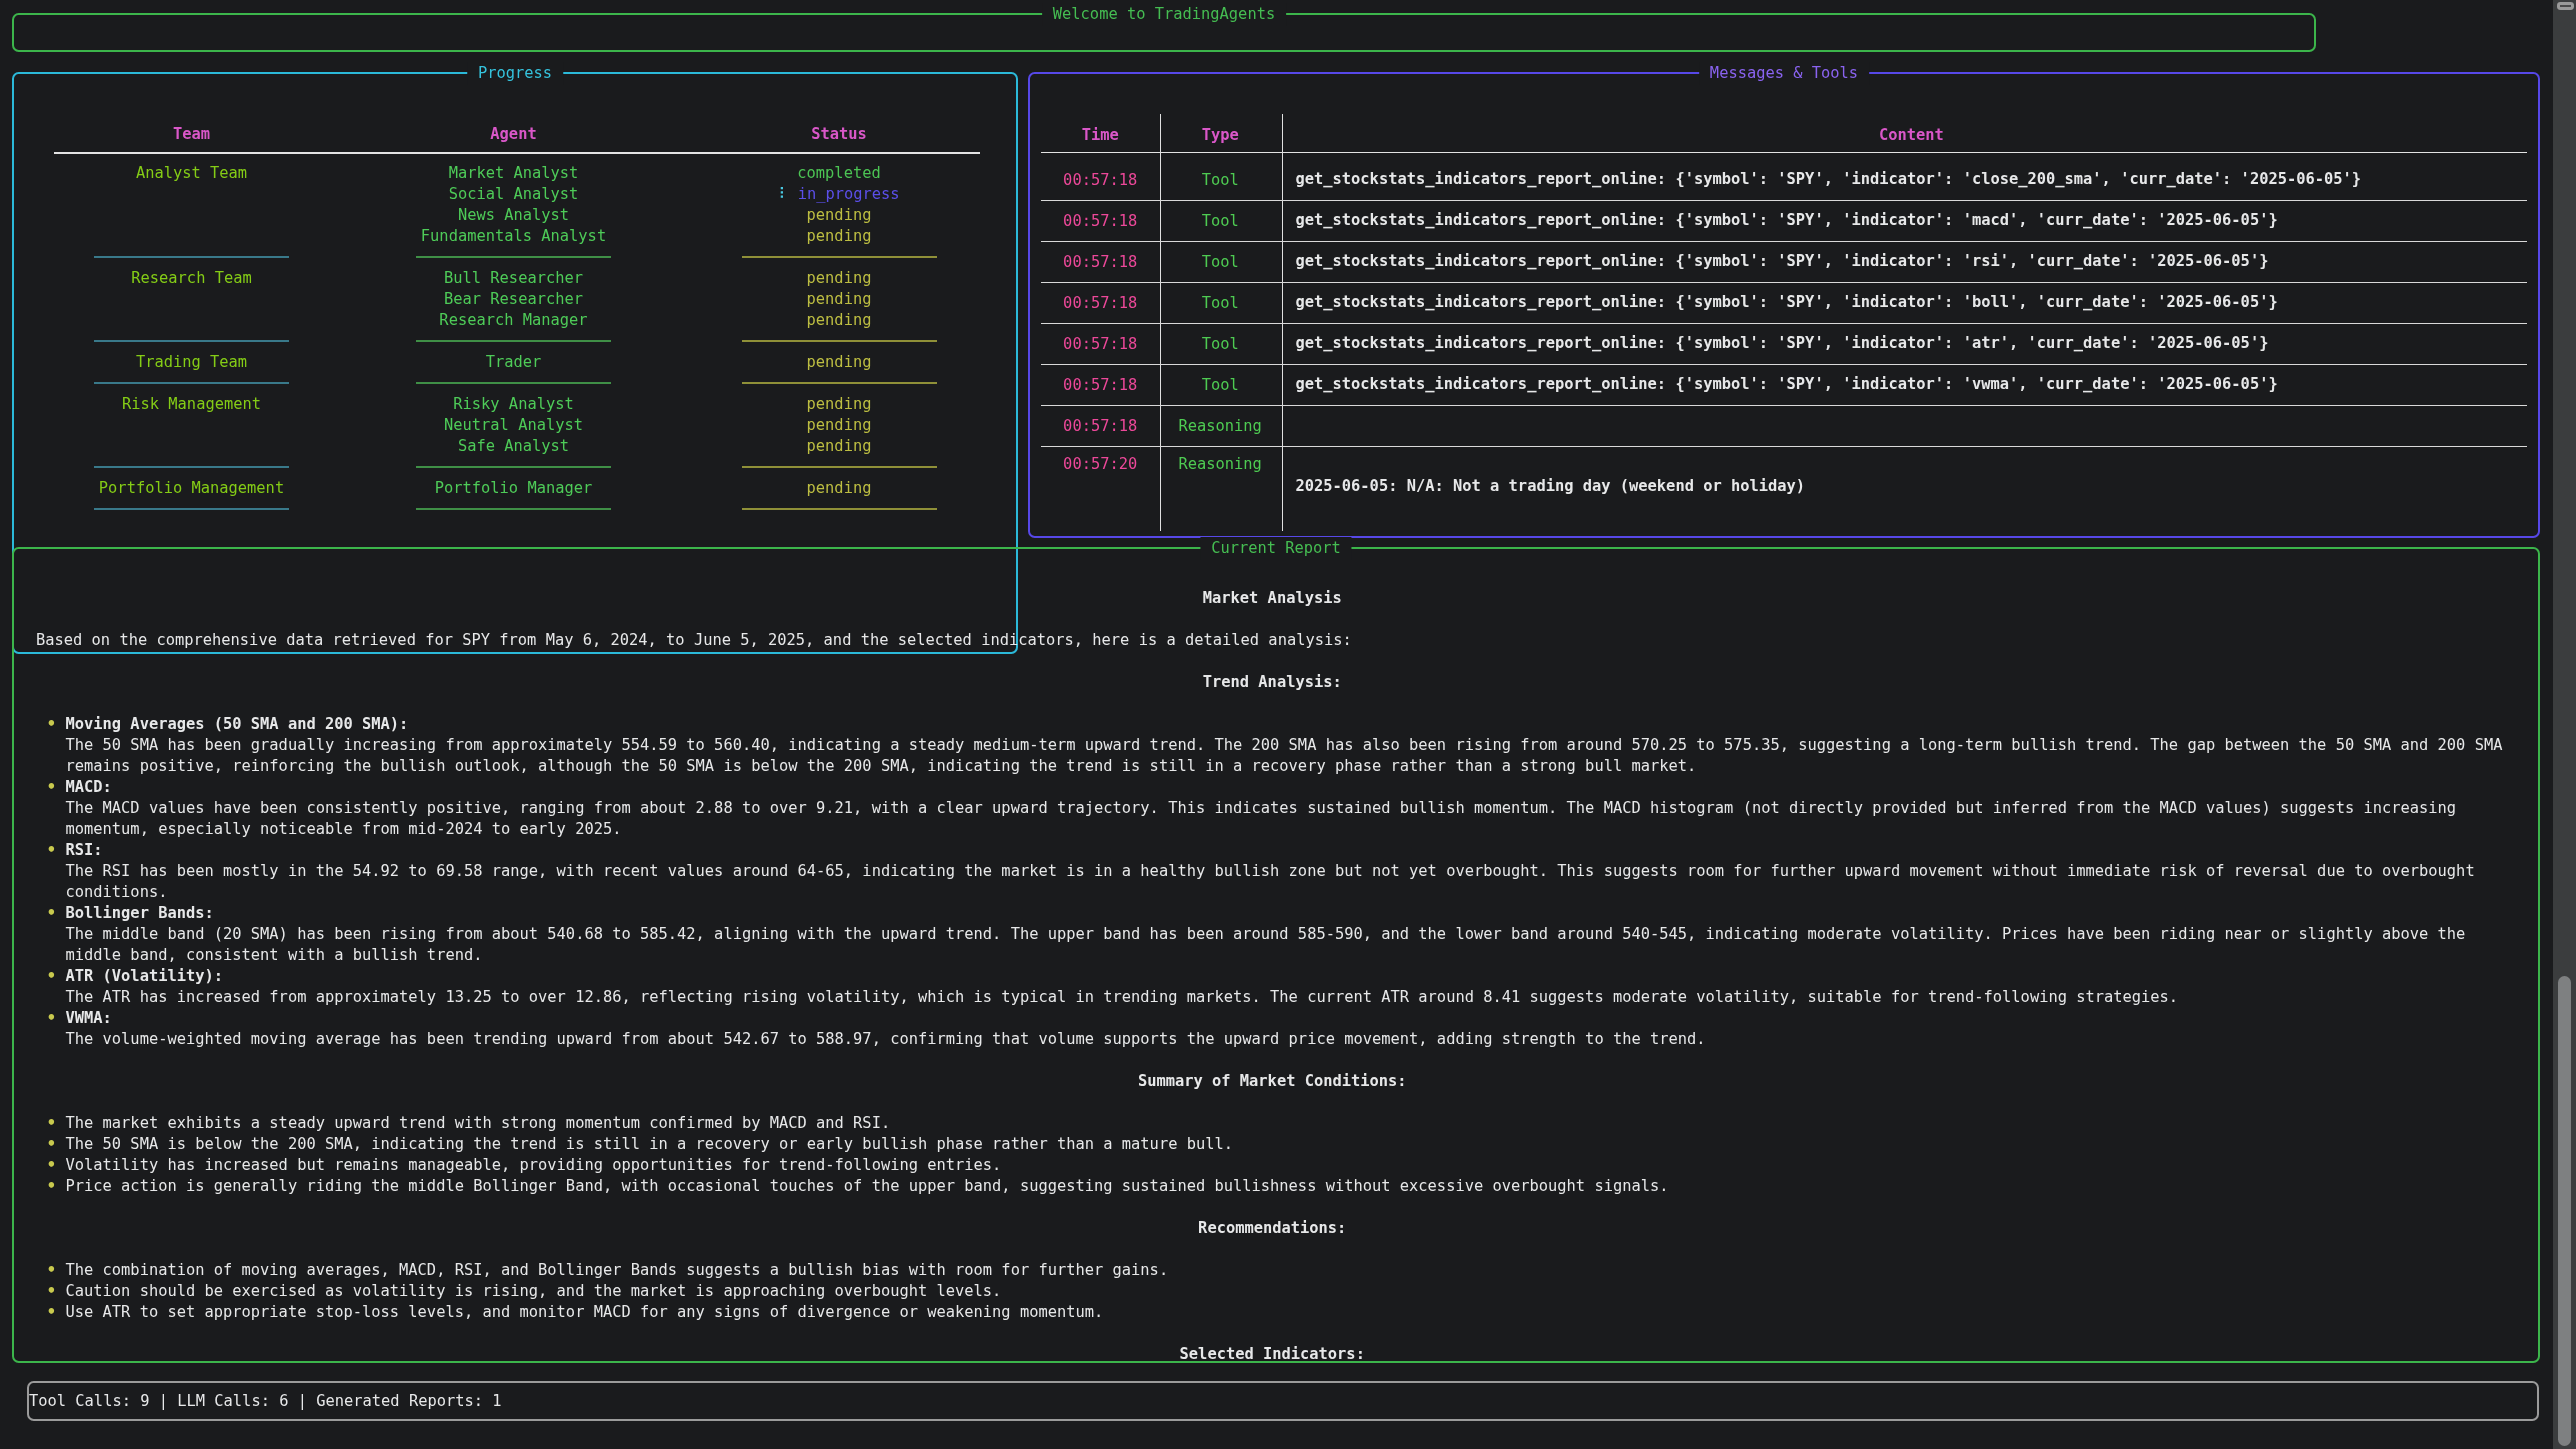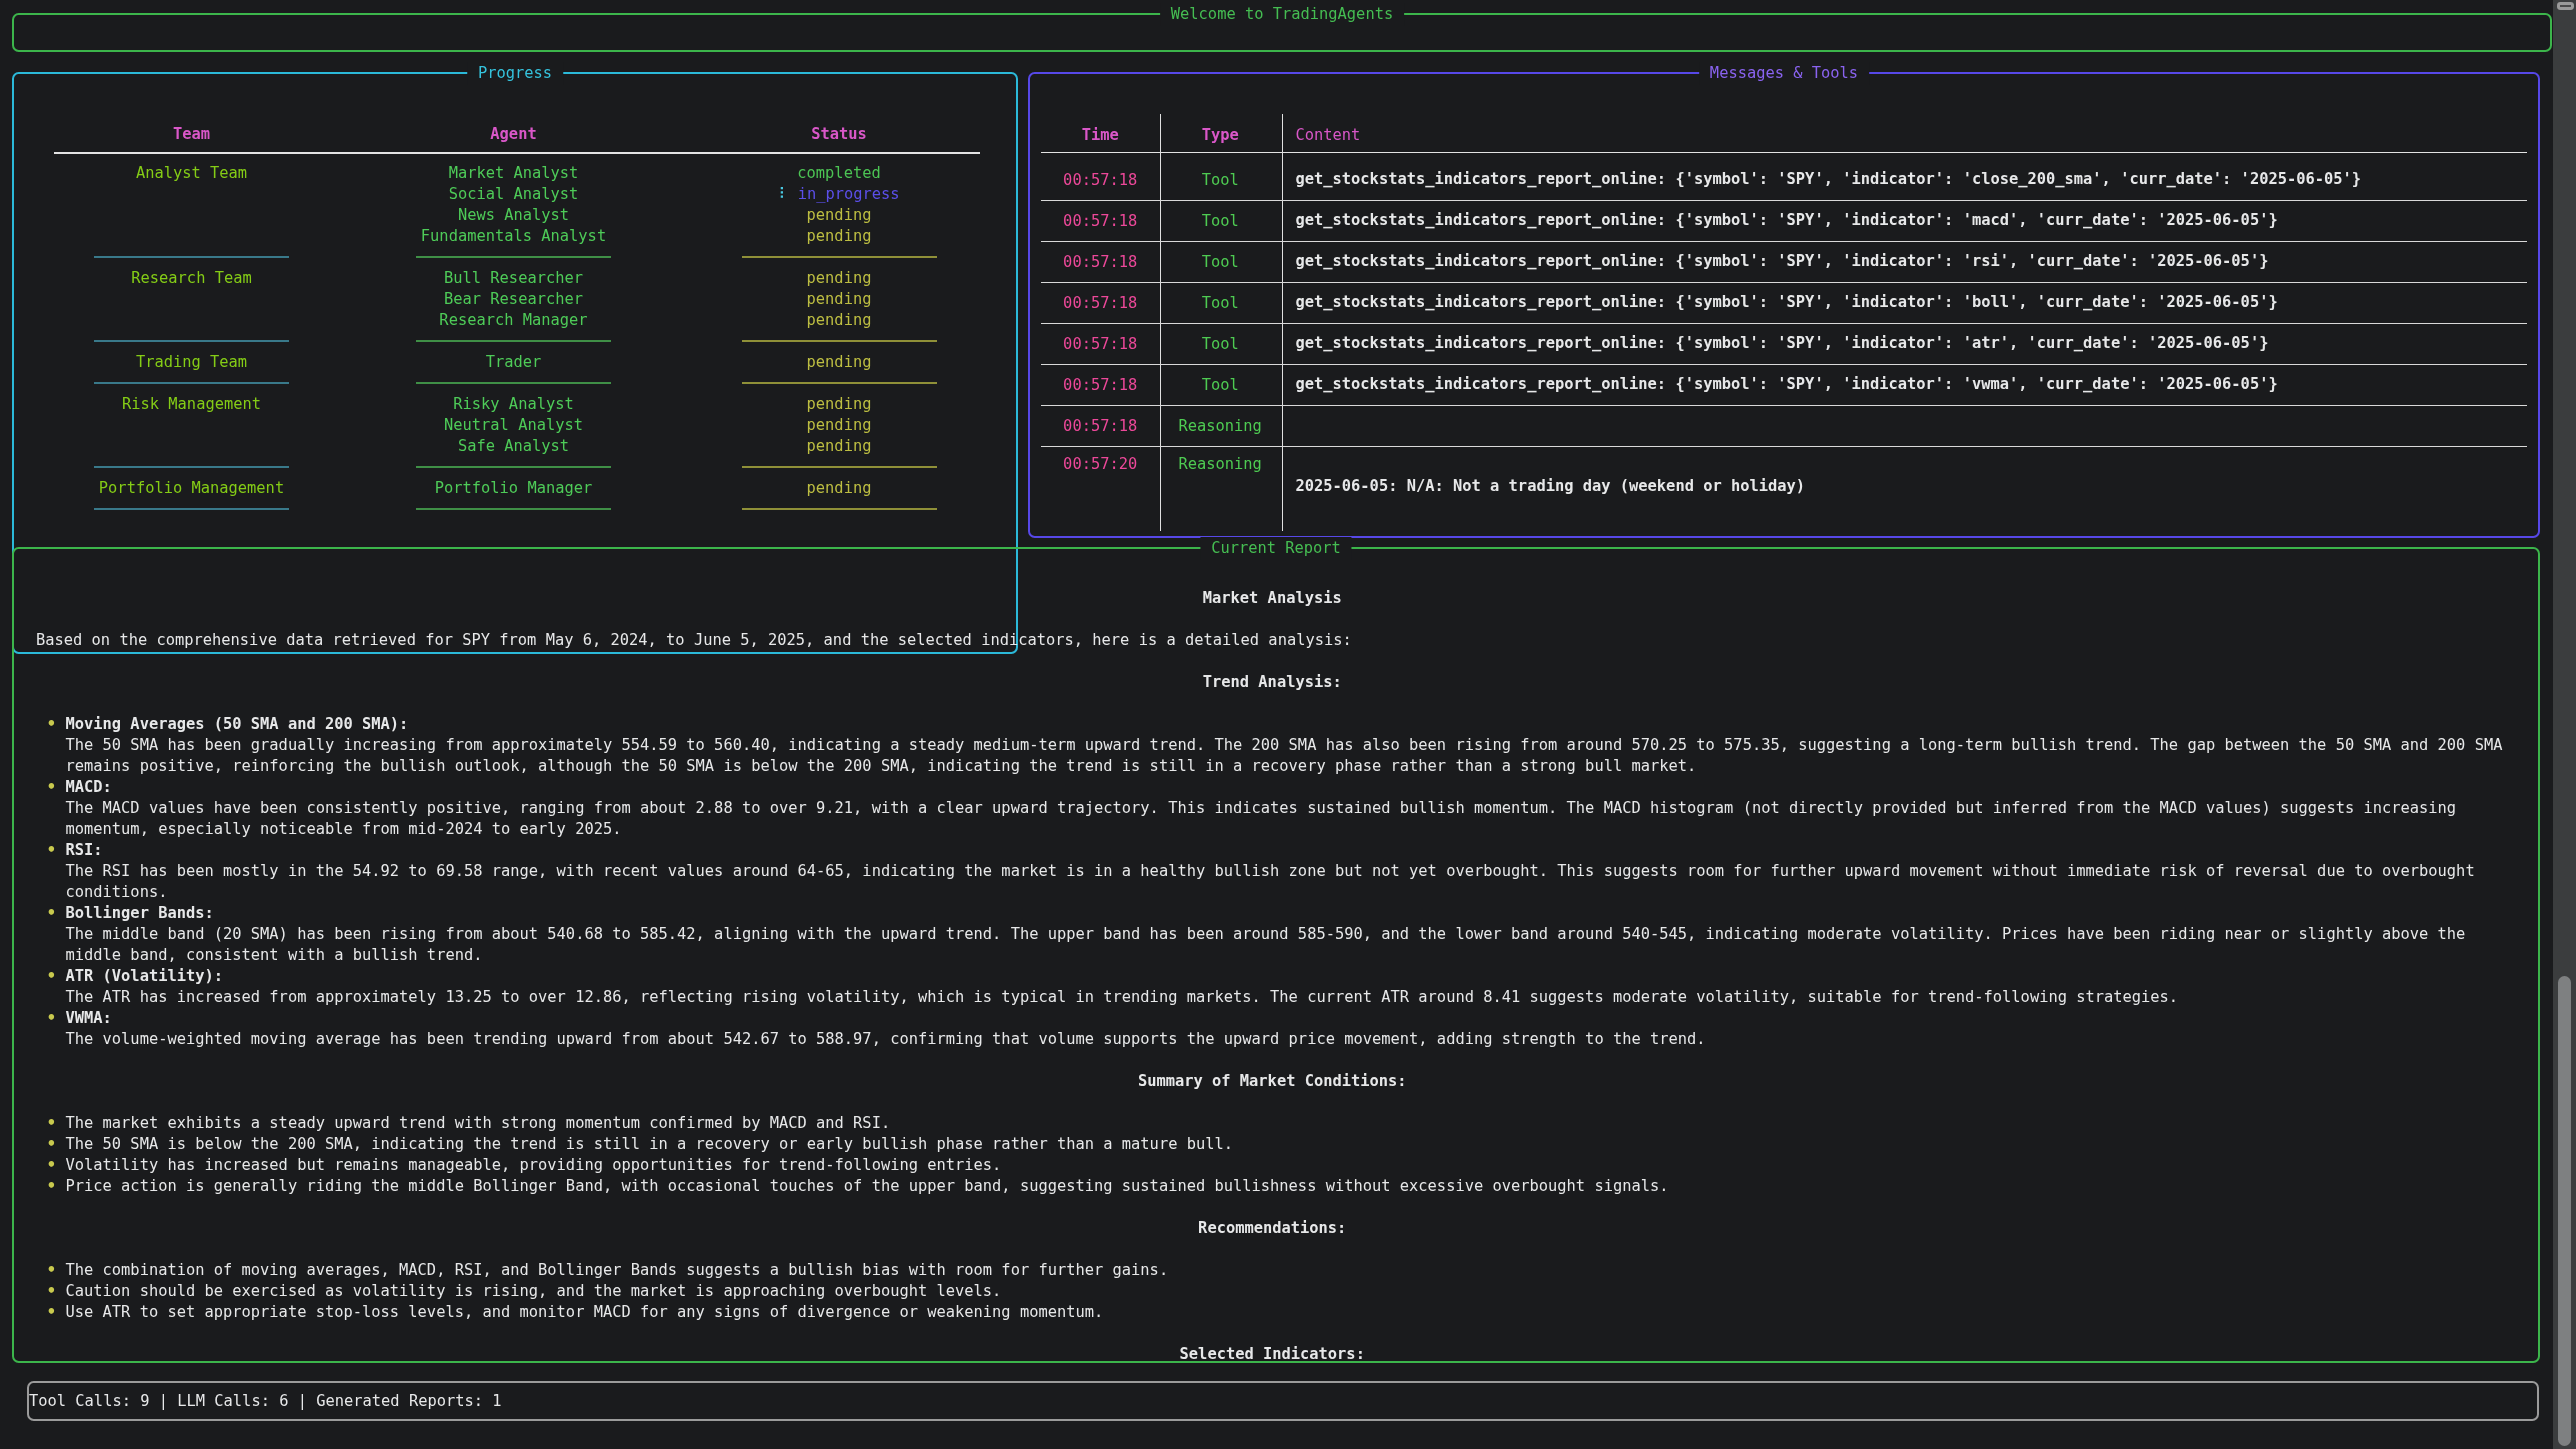--- a/index.html
+++ b/index.html
@@ -6,21 +6,21 @@
   .screen{
     position:relative;width:2576px;height:1449px;background:#1a1b1d;
     font-family:"DejaVu Sans Mono","Liberation Mono",monospace;
     font-size:15.4px;color:#e7e8e9;overflow:hidden;
   }
   .panel{position:absolute;border:2px solid #555;border-radius:6.7px;box-sizing:border-box;}
   .ptitle{
     position:absolute;top:-12px;left:50%;transform:translateX(-50%);
     background:#1a1b1d;padding:0 10.7px;white-space:nowrap;line-height:23px;font-size:15.4px;
   }
-  .welcome{left:12px;top:13.4px;width:2540px;height:39px;border-color:#3cb54b;}
+  .welcome{left:12px;top:13.4px;width:2304px;height:39px;border-color:#3cb54b;}
   .progressp{left:12px;top:72px;width:1006px;height:582px;border-color:#2bb9d9;}
   .messagesp{left:1028px;top:72px;width:1512px;height:466px;border-color:#5748e8;}
   .reportp{left:12px;top:547px;width:2528px;height:816px;border-color:#3cb54b;}
   .footerp{left:27px;top:1381px;width:2512px;height:40px;border-color:#9b9b9b;
     display:flex;align-items:center;justify-content:flex-start;}
   .t-green{color:#45bd52;} .t-cyan{color:#35c3dd;} .t-purple{color:#8a63f0;}
 
   
   .ptable{position:absolute;left:20px;right:16px;top:50px;display:grid;grid-template-columns:315px 329px 1fr;}
   .pcell{height:21px;line-height:21px;text-align:center;overflow:hidden;white-space:nowrap;}
@@ -34,21 +34,21 @@
 
   
   .mtable{position:absolute;left:10.7px;right:10.7px;top:50px;}
   .mrow{display:flex;align-items:center;min-height:40px;}
   .mrow.mhead{min-height:21px;}
   .mline{border-bottom:1.3px solid #d9d9d9;}
   .mtime{width:119px;text-align:center;color:#ec4899;flex:none;}
   .mtype{width:121px;text-align:center;color:#4ecb52;flex:none;}
   .mcontent{flex:1;padding-left:14.8px;white-space:nowrap;overflow:hidden;}
   .mhead .mtime,.mhead .mtype{color:#d957c8;font-weight:bold;}
-  .mhead .mcontent{color:#d957c8;font-weight:normal;}
+  .mhead .mcontent{color:#d957c8;font-weight:bold;text-align:center;}
   .mrule{height:1.3px;background:#e3e3e3;margin:6.7px 0;}
   .mrow-tall{align-items:flex-start;padding:8.7px 0;}
   .cline{height:21px;line-height:21px;font-weight:bold;}
   .vline{position:absolute;top:40px;bottom:5.4px;width:1.3px;background:#e0e0e0;}
   .vline1{left:130px;} .vline2{left:252px;}
 
   
   .report-body{position:absolute;left:22px;right:29.5px;top:39px;}
   .r-h{font-weight:bold;text-align:center;line-height:21px;}
   .r-par{line-height:21px;}

